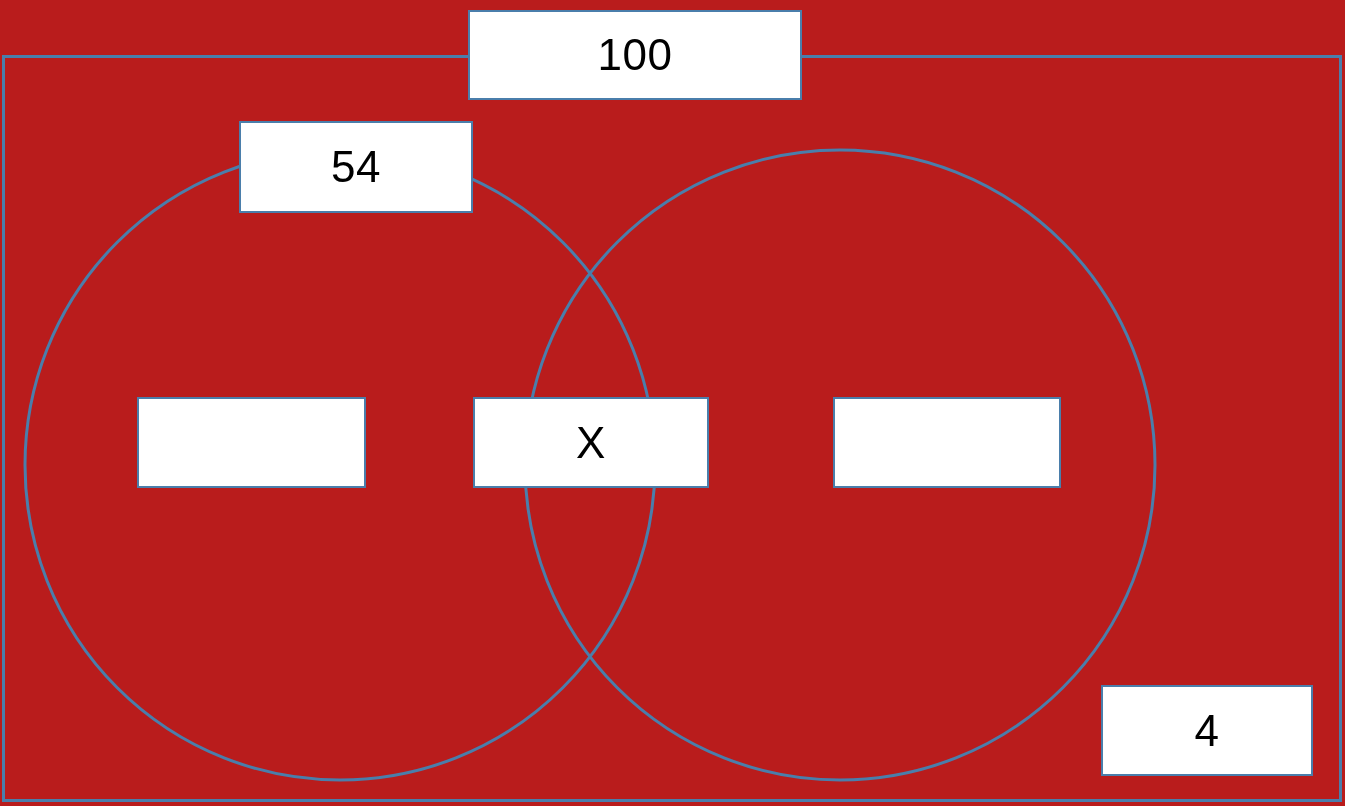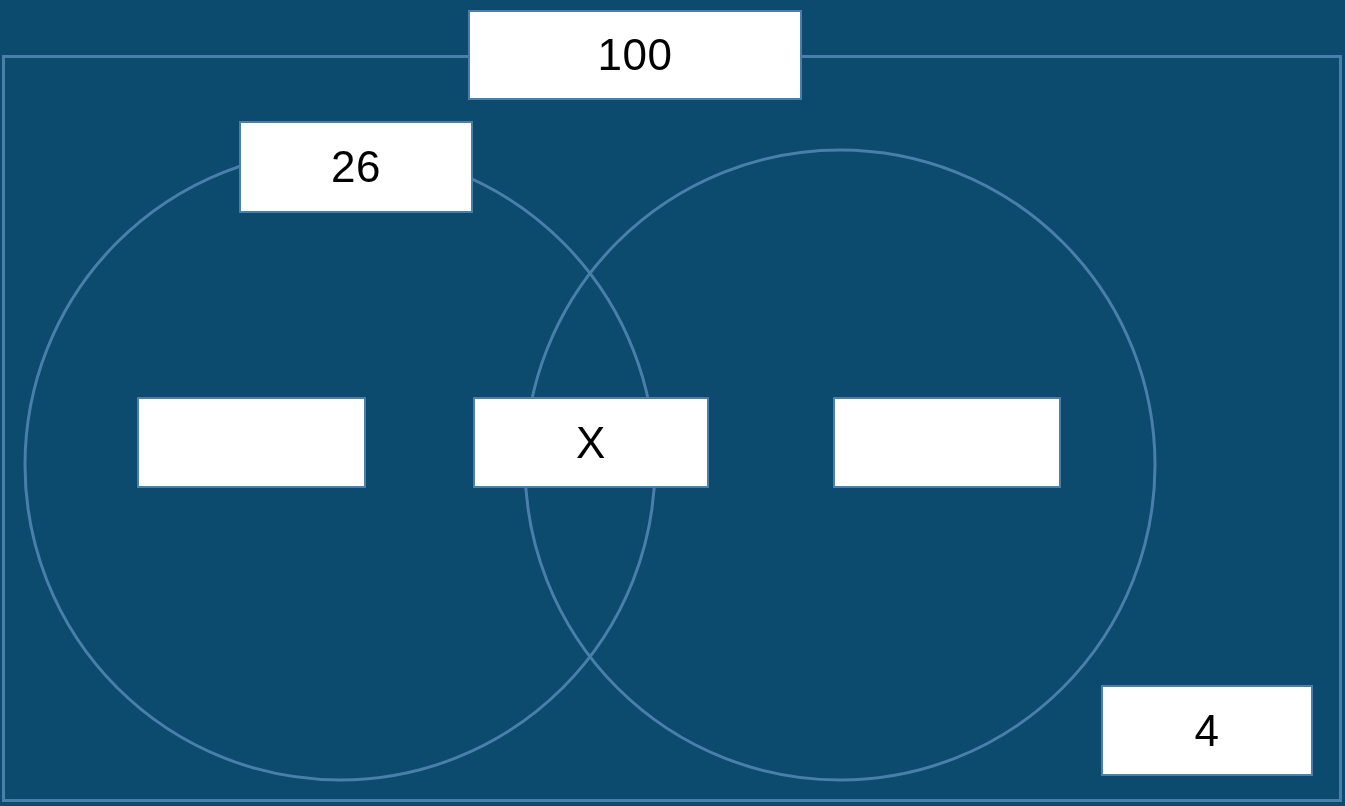--- a/index.html
+++ b/index.html
@@ -4,21 +4,21 @@
 <style>
   html, body {
     margin: 0;
     padding: 0;
     background: #000000;
   }
   #canvas {
     position: relative;
     width: 1345px;
     height: 806px;
-    background: #0c4a6e;
+    background: #b91c1c;
     overflow: hidden;
     font-family: "Liberation Sans", sans-serif;
   }
   #venn-svg {
     position: absolute;
     left: 0;
     top: 0;
     width: 1345px;
     height: 806px;
   }
@@ -53,21 +53,21 @@
     <rect x="3.5" y="56.5" width="1337" height="744" fill="none" stroke="#4A7EAB" stroke-width="3"></rect>
     <circle cx="340" cy="465" r="315" fill="none" stroke="#4A7EAB" stroke-width="3"></circle>
     <circle cx="840" cy="465" r="315" fill="none" stroke="#4A7EAB" stroke-width="3"></circle>
   </svg>
 
   <div class="label-box box-universal">
     <span>100</span>
   </div>
 
   <div class="label-box box-left-set">
-    <span>26</span>
+    <span>54</span>
   </div>
 
 
   <div class="label-box box-left-only">
     <span></span>
   </div>
 
   <div class="label-box box-intersect">
     <span>X</span>
   </div>

